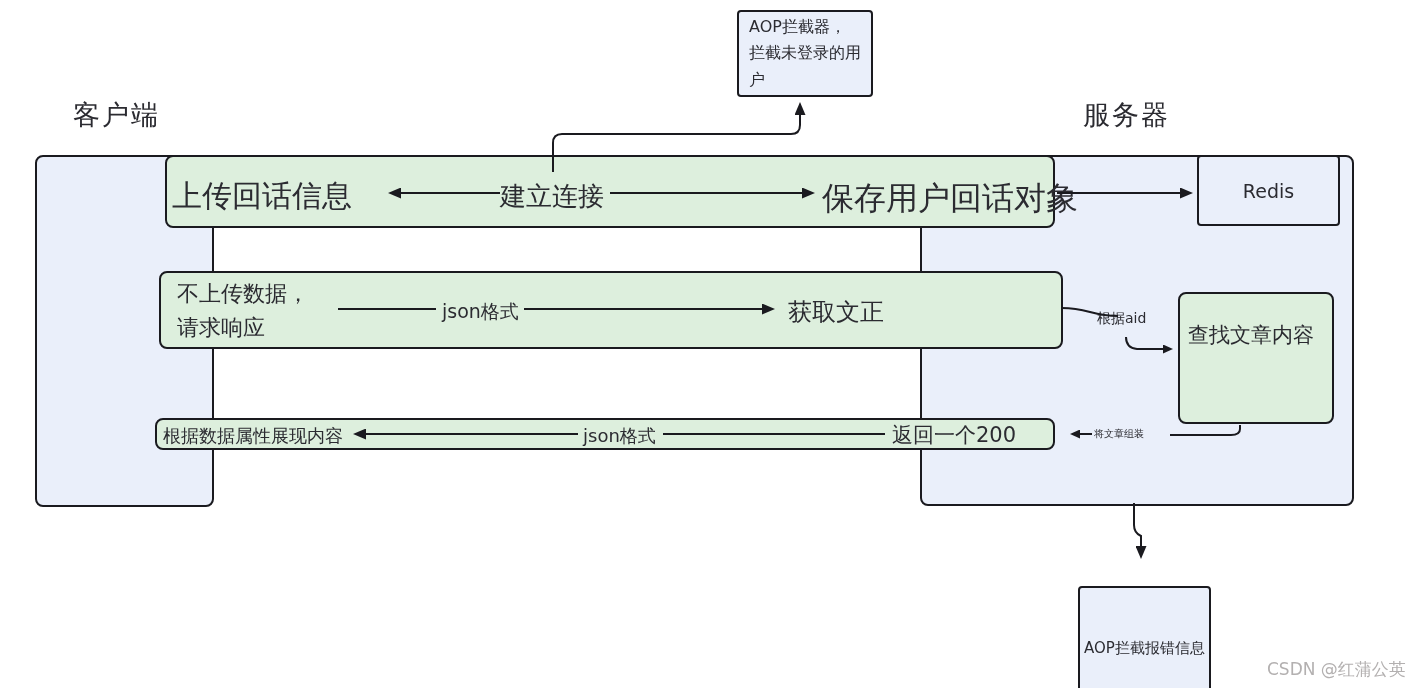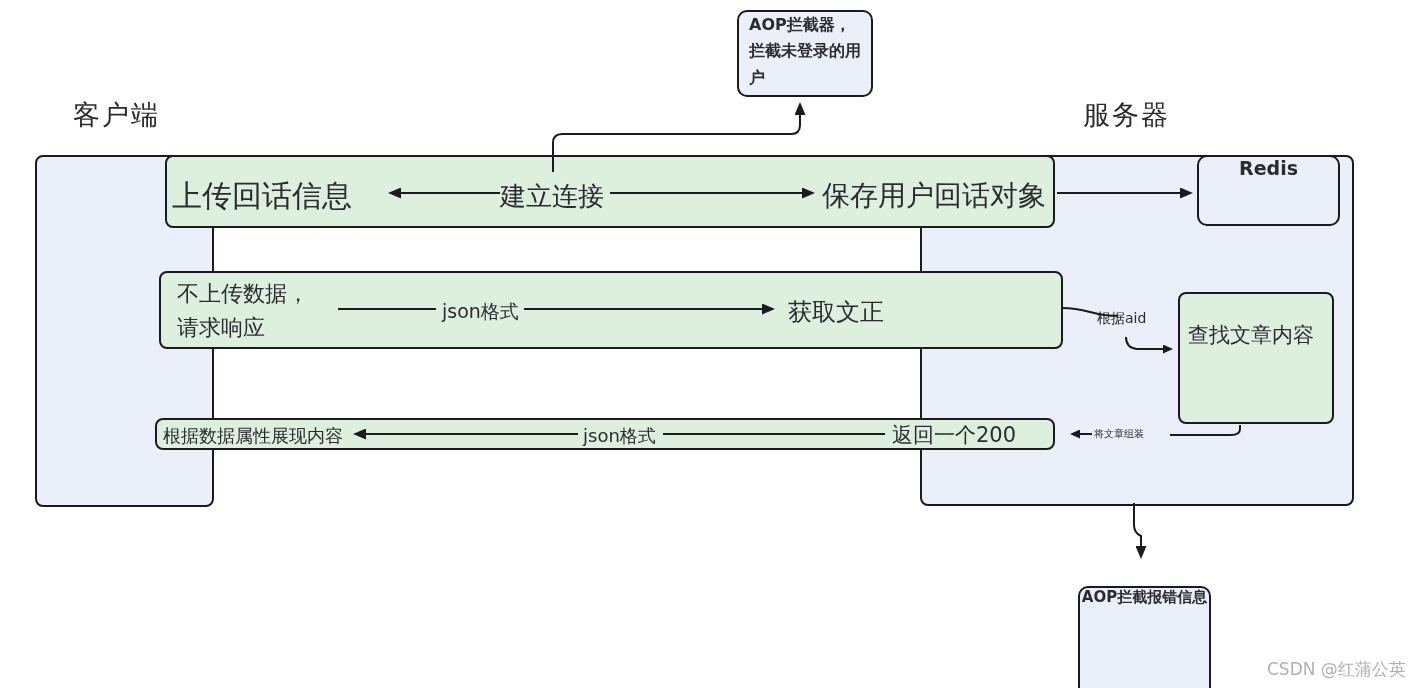--- a/index.html
+++ b/index.html
@@ -11,25 +11,24 @@
   .abs{position:absolute;}
   .participant{
     background:var(--node-fill,#eaeffa);
     border:2px solid var(--border,#1a1a1f);
     border-radius:8px;
     z-index:1;
   }
   .node{
     background:var(--node-fill,#eaeffa);
     border:2px solid var(--border,#1a1a1f);
-    border-radius:10px;
+    border-radius:4px;
     z-index:10;
-    display:flex;align-items:flex-start;justify-content:center;
+    display:flex;align-items:center;justify-content:center;
     box-sizing:border-box;
-    font-weight:bold;
   }
   .step{
     background:var(--step-fill,#ddefdd);
     border:2px solid var(--border,#1a1a1f);
     border-radius:8px;
     z-index:10;
     box-sizing:border-box;
   }
   .txt{position:absolute;z-index:15;white-space:nowrap;}
   .participant-label{font-size:27px;letter-spacing:2px;}
@@ -46,21 +45,21 @@
 
   <div class="abs participant" style="left:35px;top:155px;width:175px;height:348px;"></div>
   <div class="abs participant" style="left:920px;top:155px;width:430px;height:347px;"></div>
 
   <div class="txt participant-label" style="left:73px;top:97px;">客户端</div>
   <div class="txt participant-label" style="left:1083px;top:97px;">服务器</div>
 
   <div class="abs step" style="left:165px;top:155px;width:890px;height:73px;"></div>
   <div class="txt" style="left:172px;top:176px;font-size:30px;">上传回话信息</div>
   <div class="txt" style="left:500px;top:179px;font-size:26px;">建立连接</div>
-  <div class="txt" style="left:822px;top:177px;font-size:28px;">保存用户回话对象</div>
+  <div class="txt" style="left:822px;top:177px;font-size:32px;">保存用户回话对象</div>
 
   <div class="abs step" style="left:159px;top:271px;width:904px;height:78px;"></div>
   <div class="txt" style="left:177px;top:277px;font-size:22px;line-height:34px;">
     <div>不上传数据，</div>
     <div>请求响应</div>
   </div>
   <div class="txt" style="left:442px;top:299px;font-size:19px;">json格式</div>
   <div class="txt" style="left:788px;top:296px;font-size:24px;">获取文正</div>
 
   <div class="abs step" style="left:155px;top:418px;width:900px;height:32px;"></div>

